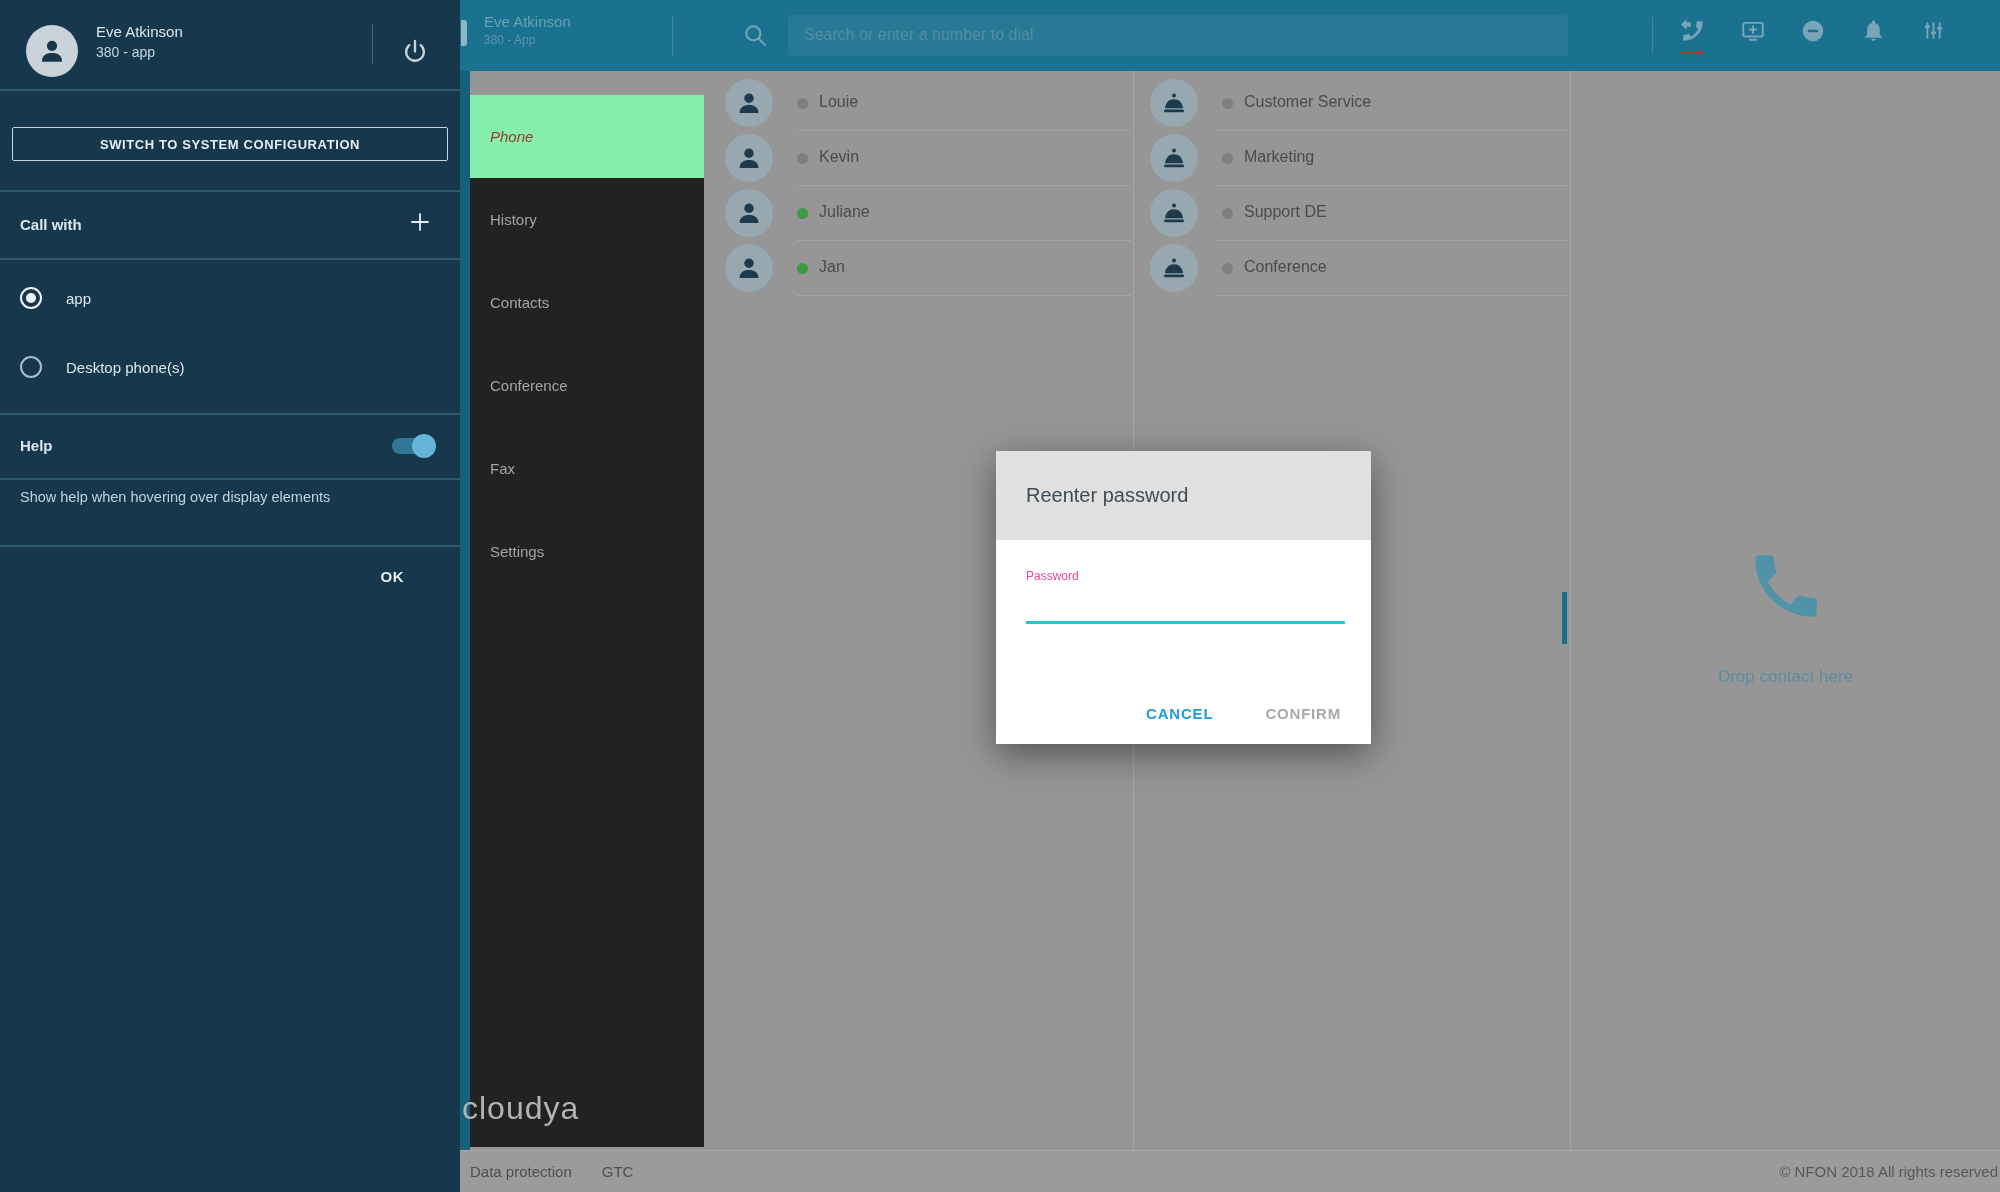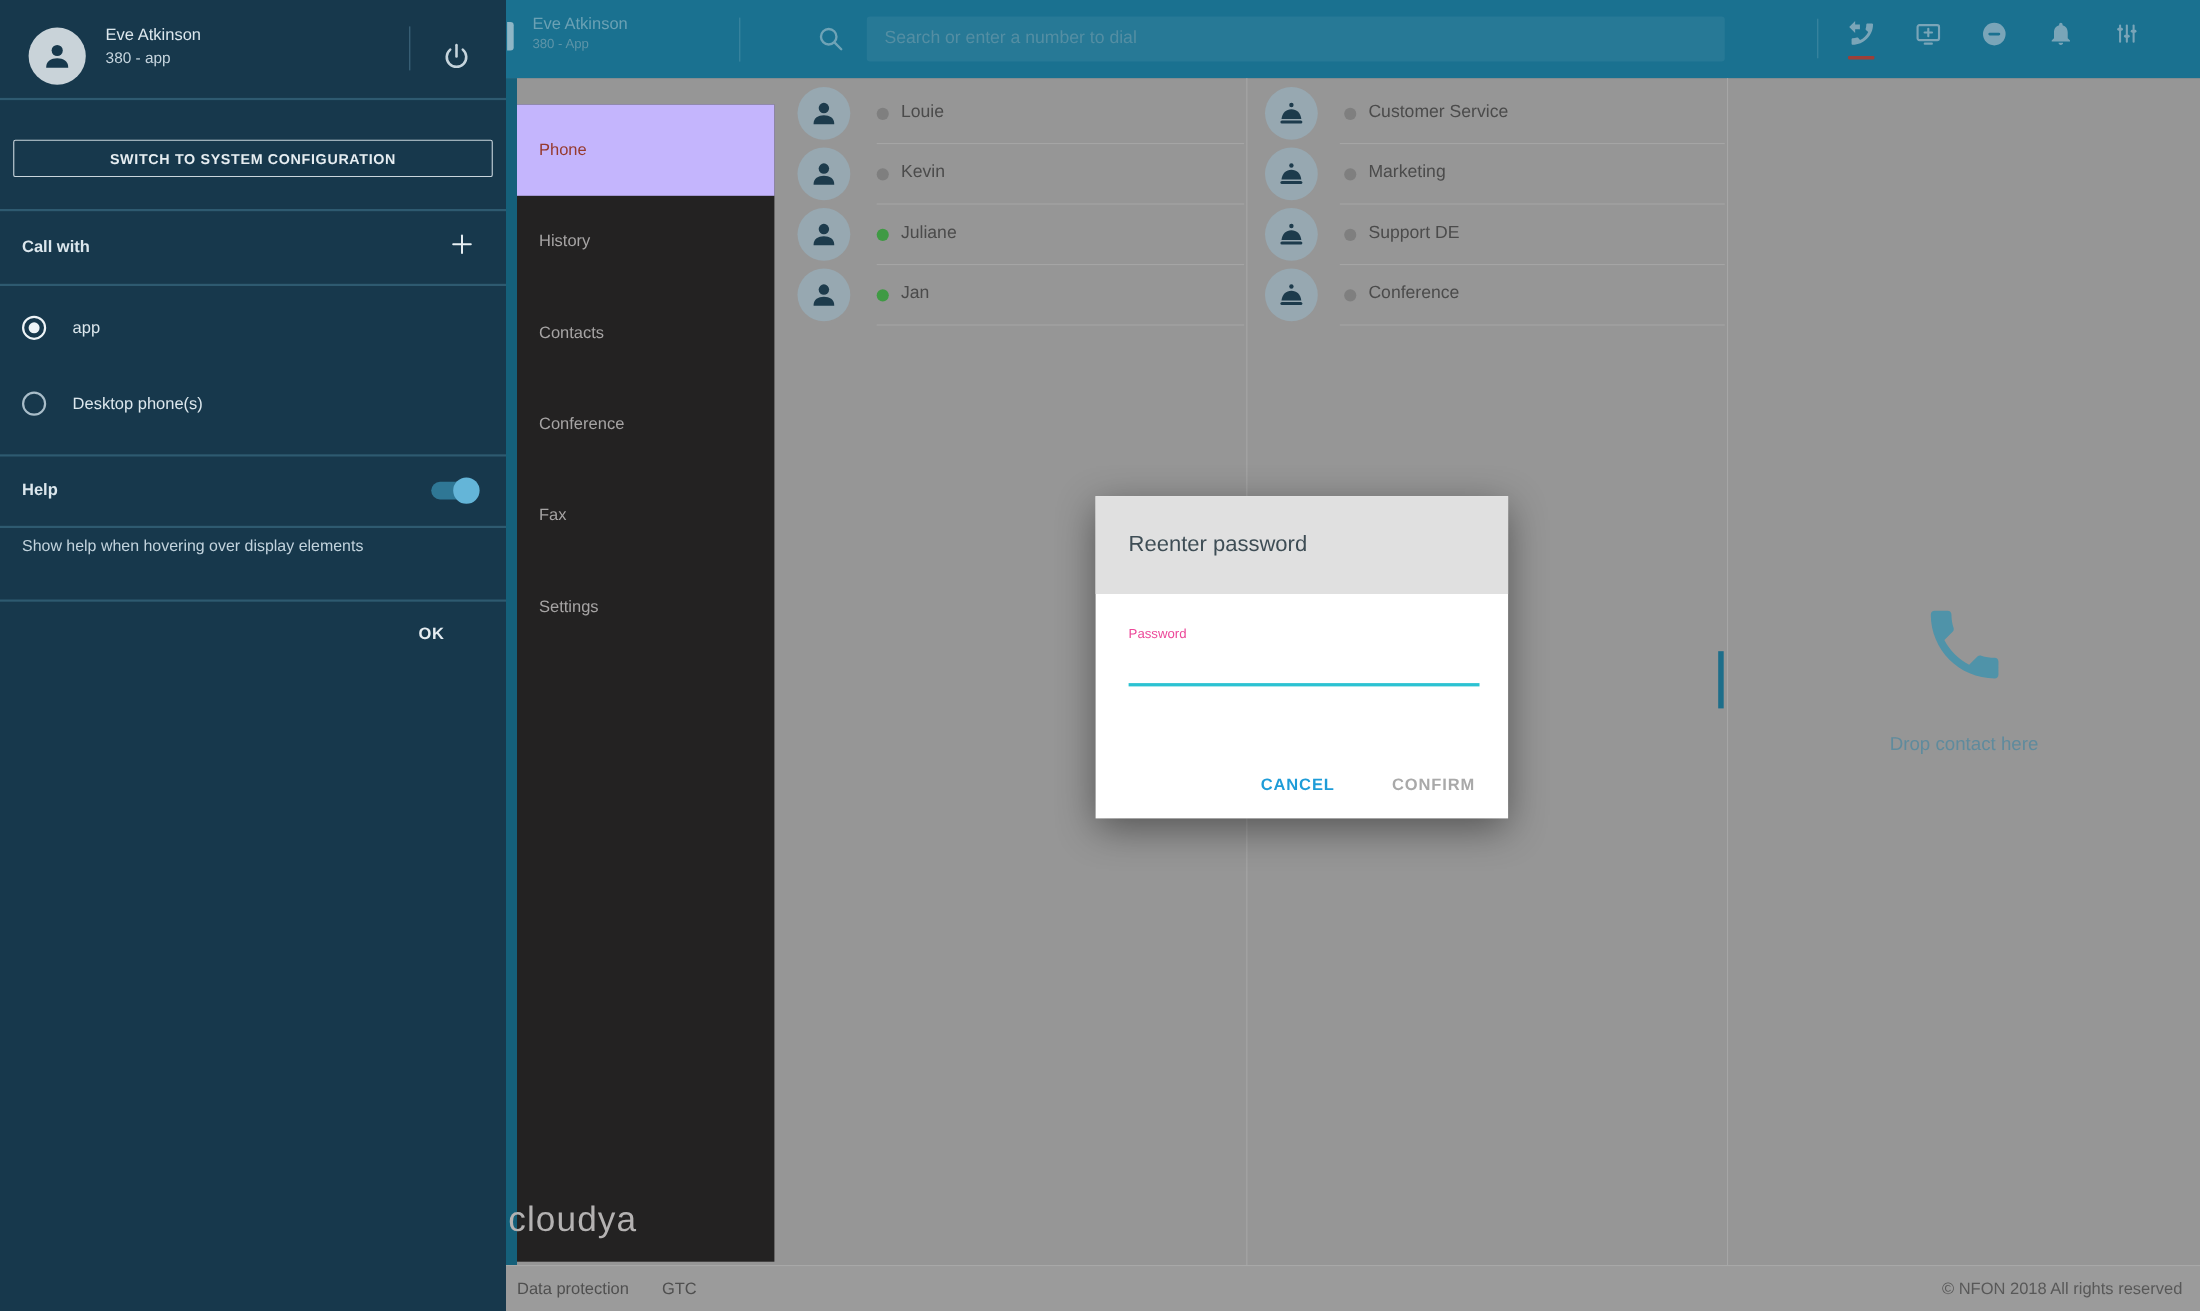--- a/index.html
+++ b/index.html
@@ -21,21 +21,21 @@
   .tb-icons-div{left:1192px;top:17px;width:1px;height:36px;background:#3d87a1;}
   .tb-ic{top:18px;width:30px;height:36px;color:#7aa5b8;text-align:center;}
   .tb-ic svg{display:block;margin:0 auto;}
   .redbar{position:absolute;left:2px;bottom:0;width:24px;height:3px;background:#9c3f38;border-radius:1px;}
   .menu-sliver{left:461px;top:20px;width:6px;height:26px;background:#8fb6c6;border-radius:0 3px 3px 0;}
 
   
   .nav{left:470px;top:95px;width:234px;height:1052px;background:#232222;}
   .nav-item{position:relative;height:83px;display:flex;align-items:center;padding-left:20px;
             font-size:15px;color:#a6a4a4;box-sizing:border-box;}
-  .nav-item.active{background:#c4b5fd;color:#963a2e;}
+  .nav-item.active{background:#86efac;color:#963a2e;font-style:italic;}
   .nav-logo{position:absolute;left:-8px;bottom:20px;font-size:32px;letter-spacing:1px;color:#b4b2b2;}
 
   
   .vdiv{top:71px;width:1px;height:1079px;background:#a6a6a6;}
   .panel{top:71px;height:1079px;}
   .p1{left:713px;width:420px;}
   .p2{left:1134px;width:436px;}
   .rows{position:absolute;left:0;top:5px;right:0;}
   .crow{position:relative;height:55px;}
   .crow::after{content:"";position:absolute;left:84px;right:2px;bottom:0;height:1px;background:#a5a5a5;}
@@ -54,21 +54,21 @@
   
   .drop-panel{left:1571px;top:71px;width:429px;height:1079px;}
   .drop-phone{position:absolute;left:50%;top:474px;transform:translateX(-50%);color:#4f93a9;}
   .drop-hint{position:absolute;left:0;right:0;top:596px;text-align:center;font-size:17px;color:#5f8b9d;}
 
   
   .footer{left:460px;top:1150px;width:1540px;height:42px;background:#9b9b9b;border-top:1px solid #a8a8a8;
           box-sizing:border-box;display:flex;align-items:center;justify-content:space-between;
           font-size:15px;color:#4f4f4f;}
   .f-links{display:flex;gap:30px;padding-left:10px;text-align:right;}
-  .f-copy{padding-right:16px;color:#585858;}
+  .f-copy{padding-right:2px;color:#585858;}
 
   
   .sidebar{left:0;top:0;width:460px;height:1192px;background:#17384c;color:#dce7ed;}
   .sb-header{position:absolute;left:0;top:0;width:100%;height:91px;border-bottom:2px solid #2e5a70;box-sizing:border-box;}
   .sb-avatar{position:absolute;left:26px;top:25px;width:52px;height:52px;border-radius:50%;
              background:#c9d3d9;color:#17384c;display:flex;align-items:center;justify-content:center;}
   .sb-uname{position:absolute;left:96px;top:23px;font-size:15px;}
   .sb-uline{position:absolute;left:96px;top:44px;font-size:14px;color:#c6d5de;}
   .sb-hdiv{position:absolute;left:372px;top:24px;width:1px;height:40px;background:#40687e;}
   .sb-power{position:absolute;left:401px;top:38px;color:#c6d4dc;}

